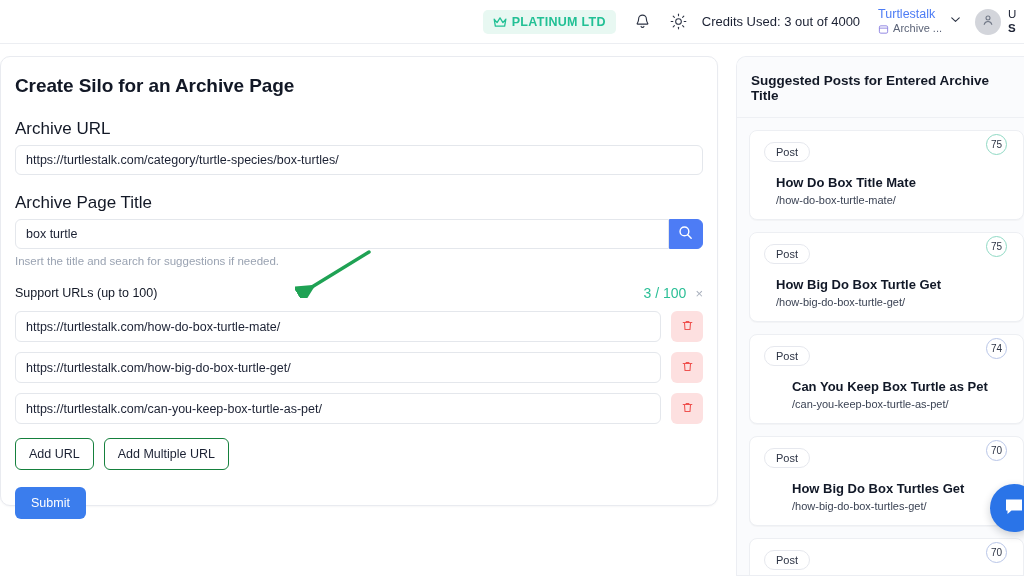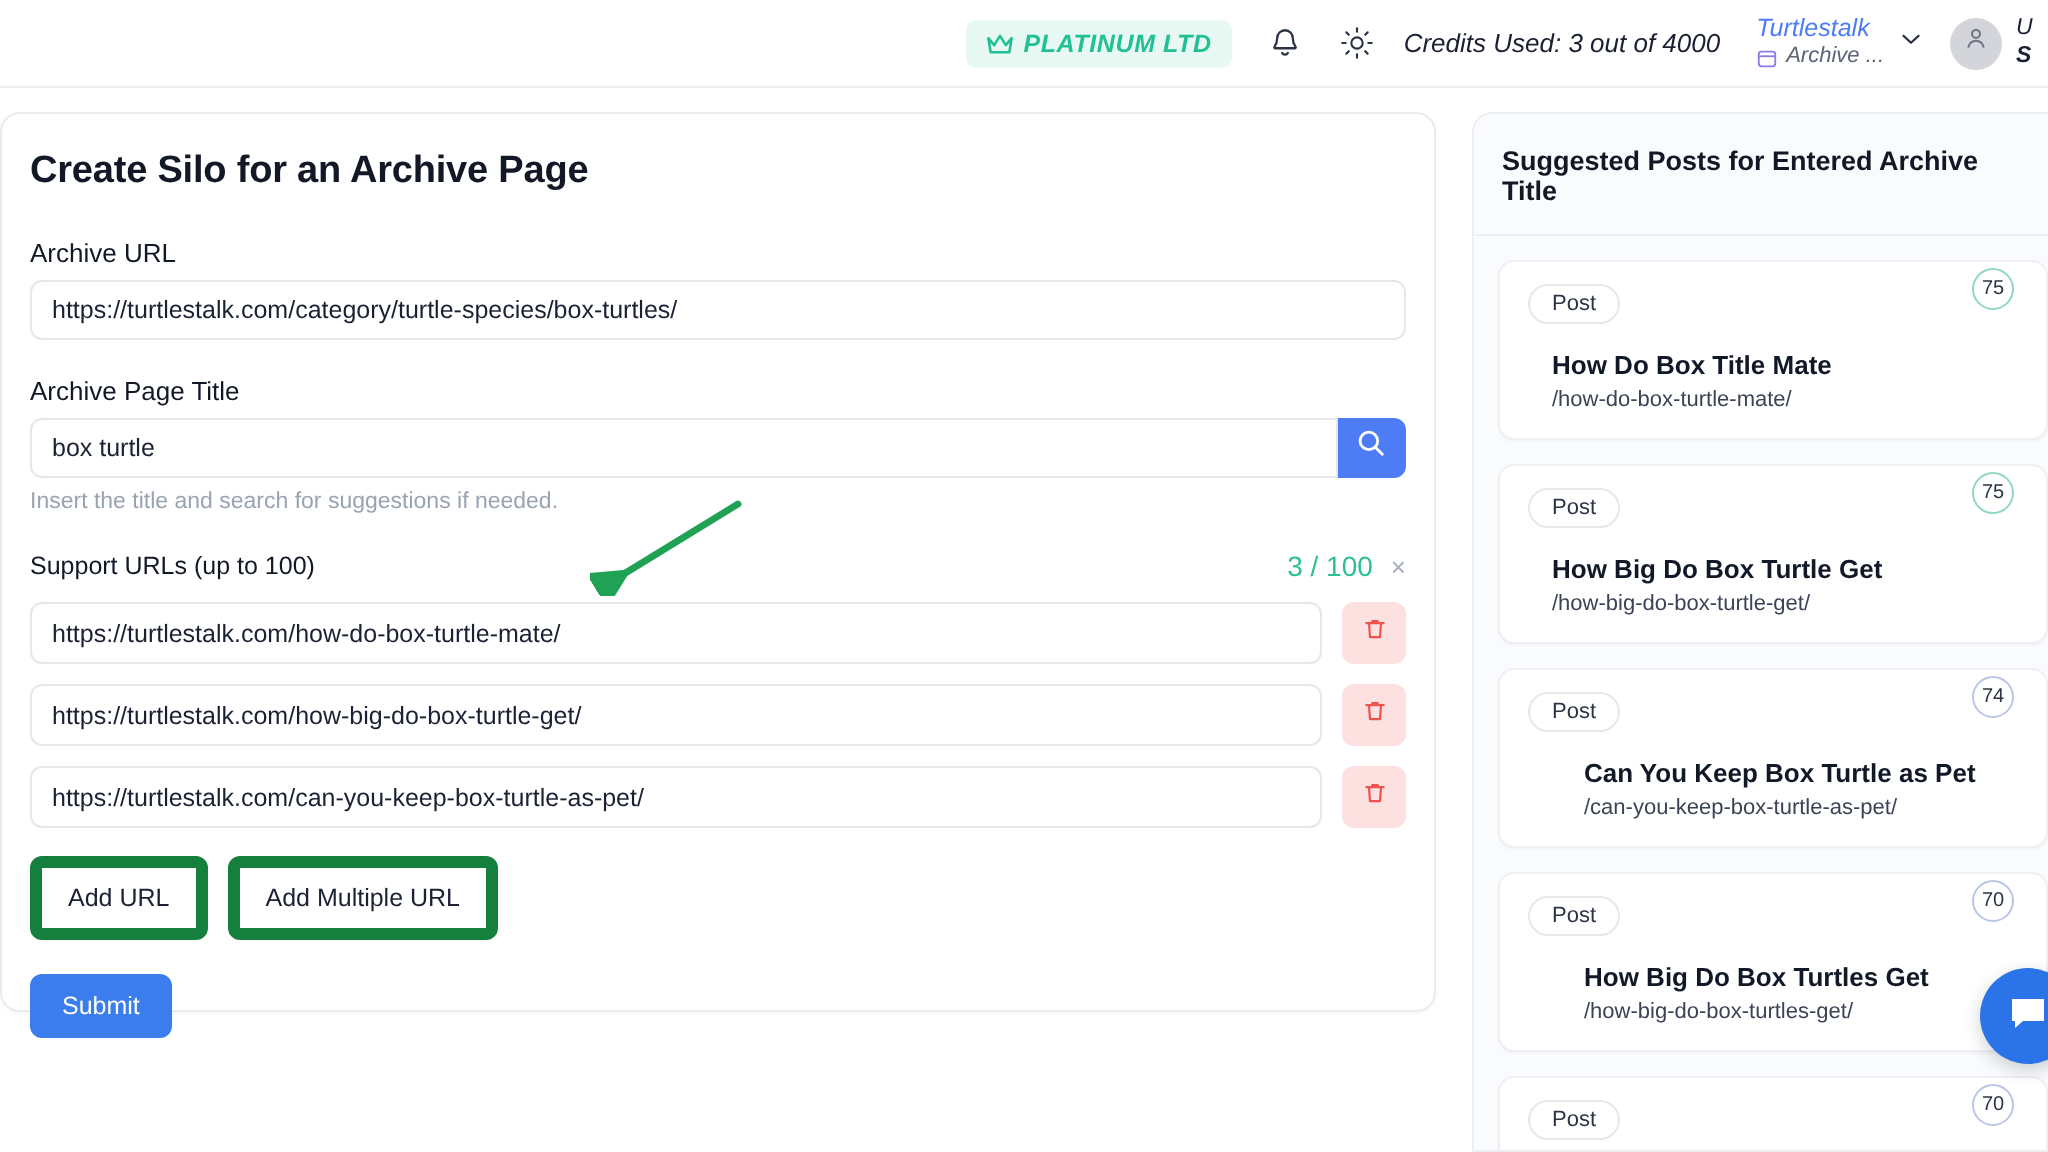--- a/index.html
+++ b/index.html
@@ -15,21 +15,20 @@
   
   .topbar {
     position: relative;
     height: 44px;
     background: #ffffff;
     border-bottom: 1px solid #eceef2;
     display: flex;
     align-items: center;
     justify-content: flex-end;
     padding: 0 0 0 12px;
-    font-style: italic;
   }
   .topbar-right {
     display: flex;
     align-items: center;
     gap: 0;
     height: 44px;
   }
   .plan-badge {
     display: flex;
     align-items: center;
@@ -125,21 +124,21 @@
     height: 450px;
   }
   .page-title {
     font-size: 19px;
     font-weight: bold;
     color: #121826;
     margin: 0 0 22px 0;
     letter-spacing: -.1px;
   }
   .field-label {
-    font-size: 13px;
+    font-size: 17px;
     color: #121826;
     margin-bottom: 6px;
     font-weight: normal;
   }
   .text-input {
     width: 100%;
     height: 30px;
     border: 1px solid #e4e7ec;
     border-radius: 6px;
     background: #fff;
@@ -214,21 +213,21 @@
     border: none;
     border-radius: 6px;
     display: flex; align-items: center; justify-content: center;
     cursor: pointer;
     flex: 0 0 auto;
   }
 
   .btn-row { display: flex; gap: 10px; margin-top: 14px; }
   .ghost-btn {
     background: #fff;
-    border: 6px solid #15803d;
+    border: 1px solid #15803d;
     border-radius: 6px;
     font-size: 12.5px;
     color: #1b2133;
     padding: 8px 13px;
     cursor: pointer;
     font-family: "Liberation Sans", sans-serif;
   }
   .primary-btn {
     margin-top: 17px;
     background: #3b7ded;

